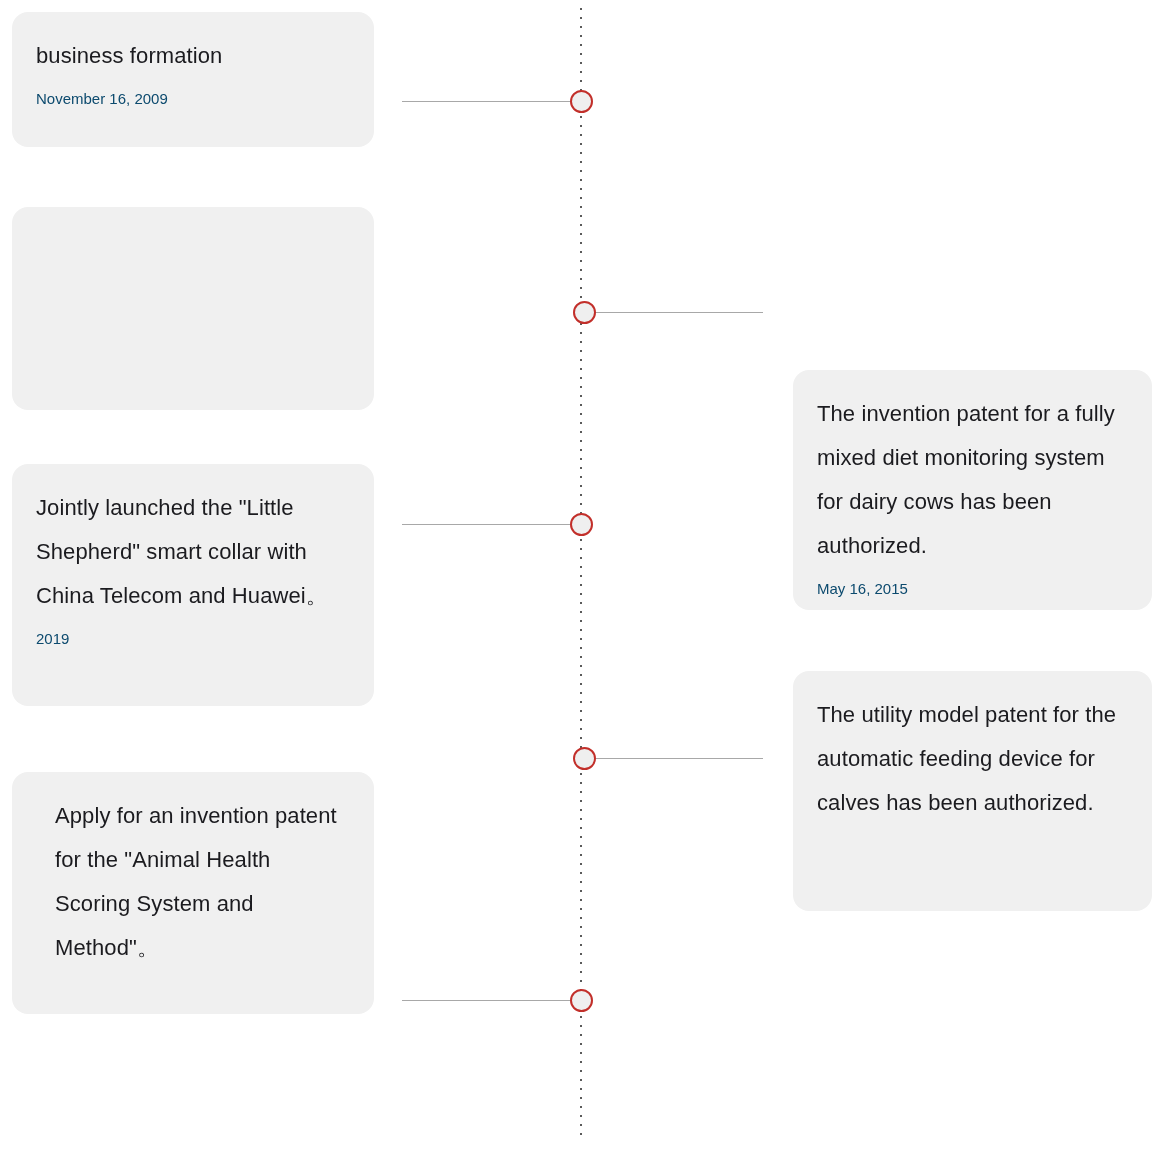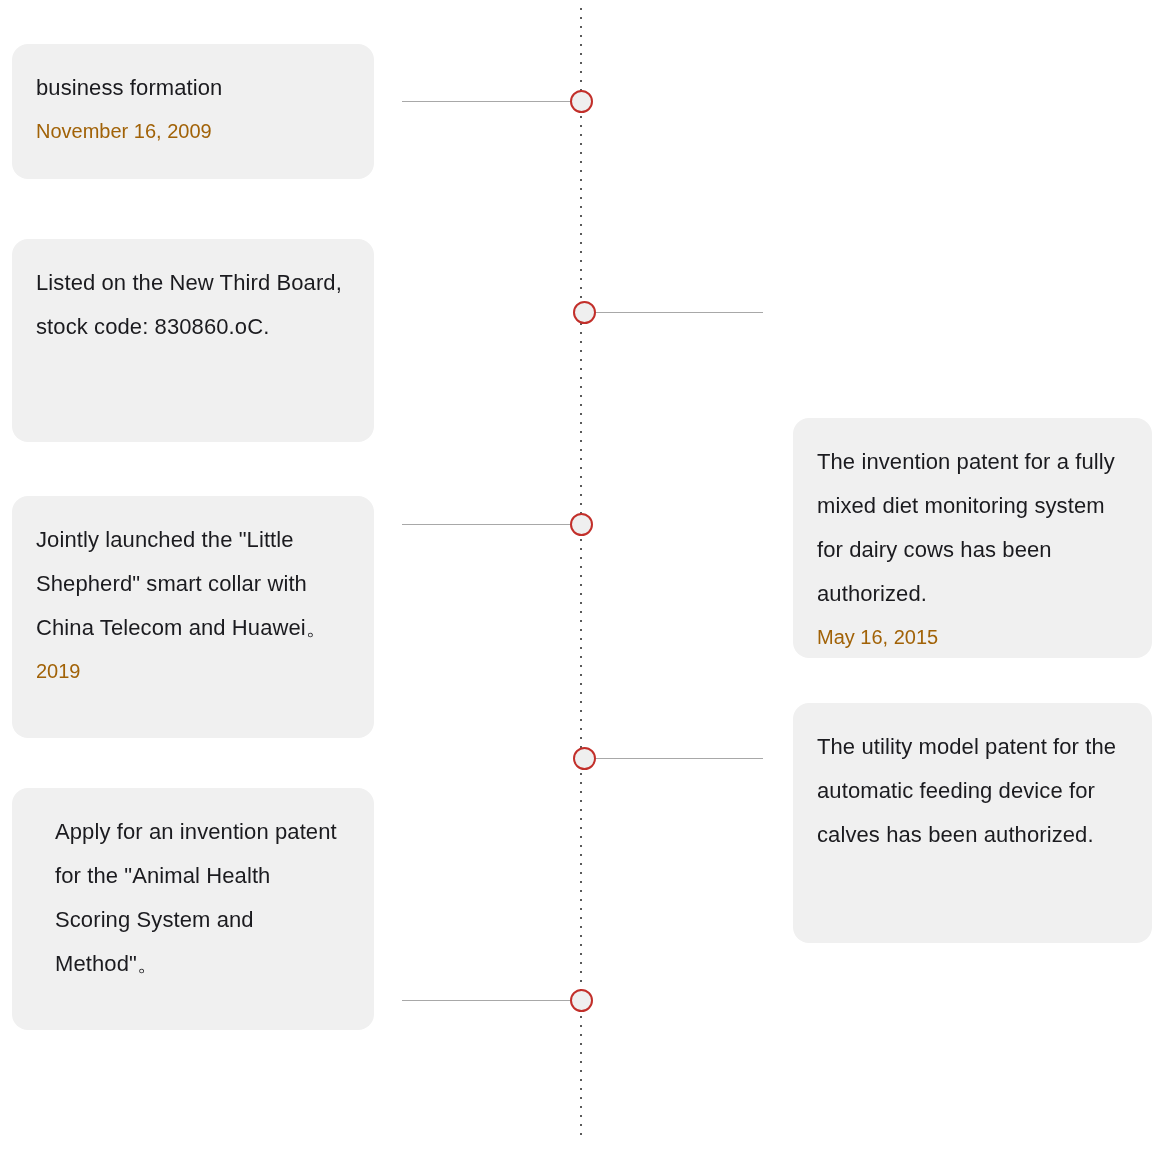--- a/index.html
+++ b/index.html
@@ -49,34 +49,33 @@
     z-index: 2;
   }
 
   
   .card {
     position: absolute;
     background: #f0f0f0;
     border-radius: 16px;
     padding: 22px 24px 20px 24px;
     z-index: 3;
-    margin-top: 32px;
   }
   .card-title {
     font-size: 22px;
     line-height: 44px;
     color: #1b1b1f;
     font-weight: 400;
     letter-spacing: 0.1px;
     white-space: pre-line;
   }
   .card-date {
-    font-size: 20px;
+    font-size: 15px;
     line-height: 22px;
-    color: #a16207;
+    color: #0c4a6e;
     margin-top: 10px;
     font-weight: 400;
   }
 
   
   .card.left  { left: 12px;  width: 362px; }
   
   .card.right { left: 793px; width: 359px; }
 </style>
 </head>
@@ -97,34 +96,33 @@
   <div class="node" style="left:570px; top:513px;"></div>
   <div class="node" style="left:573px; top:747px;"></div>
   <div class="node" style="left:570px; top:989px;"></div>
 
   <div class="card left" style="top:12px; height:135px;">
     <div class="card-title">business formation</div>
     <div class="card-date">November 16, 2009</div>
   </div>
 
   <div class="card left" style="top:207px; height:203px;">
-    <div class="card-title">Listed on the New Third Board, stock code: 830860.oC.</div>
   </div>
 
   <div class="card left" style="top:464px; height:242px;">
     <div class="card-title">Jointly launched the "Little Shepherd" smart collar with China Telecom and Huawei。</div>
     <div class="card-date">2019</div>
   </div>
 
-  <div class="card left" style="top:756px; height:242px;padding-left:43px;">
+  <div class="card left" style="top:772px; height:242px;padding-left:43px;">
     <div class="card-title">Apply for an invention patent for the "Animal Health Scoring System and Method"。</div>
   </div>
 
 
-  <div class="card right" style="top:386px; height:240px;">
+  <div class="card right" style="top:370px; height:240px;">
     <div class="card-title">The invention patent for a fully mixed diet monitoring system for dairy cows has been authorized.</div>
     <div class="card-date">May 16, 2015</div>
   </div>
 
   <div class="card right" style="top:671px; height:240px;">
     <div class="card-title">The utility model patent for the automatic feeding device for calves has been authorized.</div>
   </div>
 
 </div>
 

